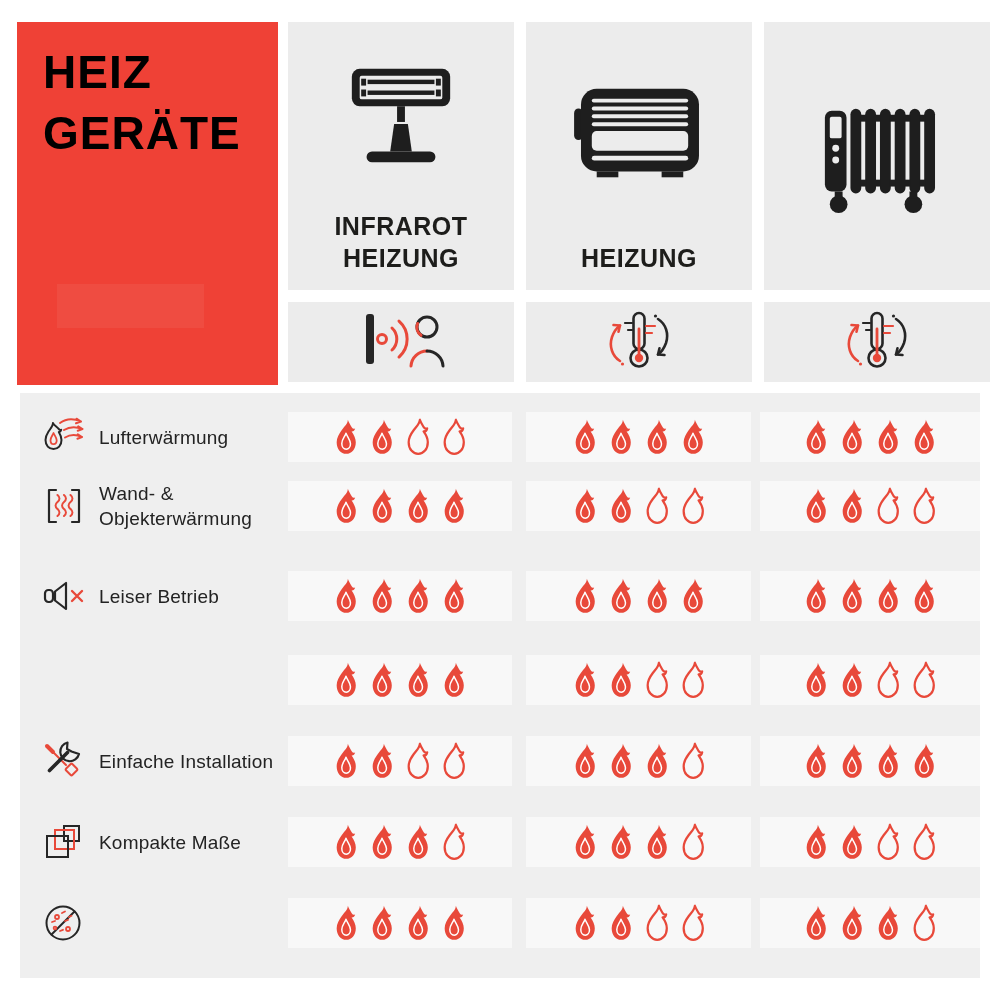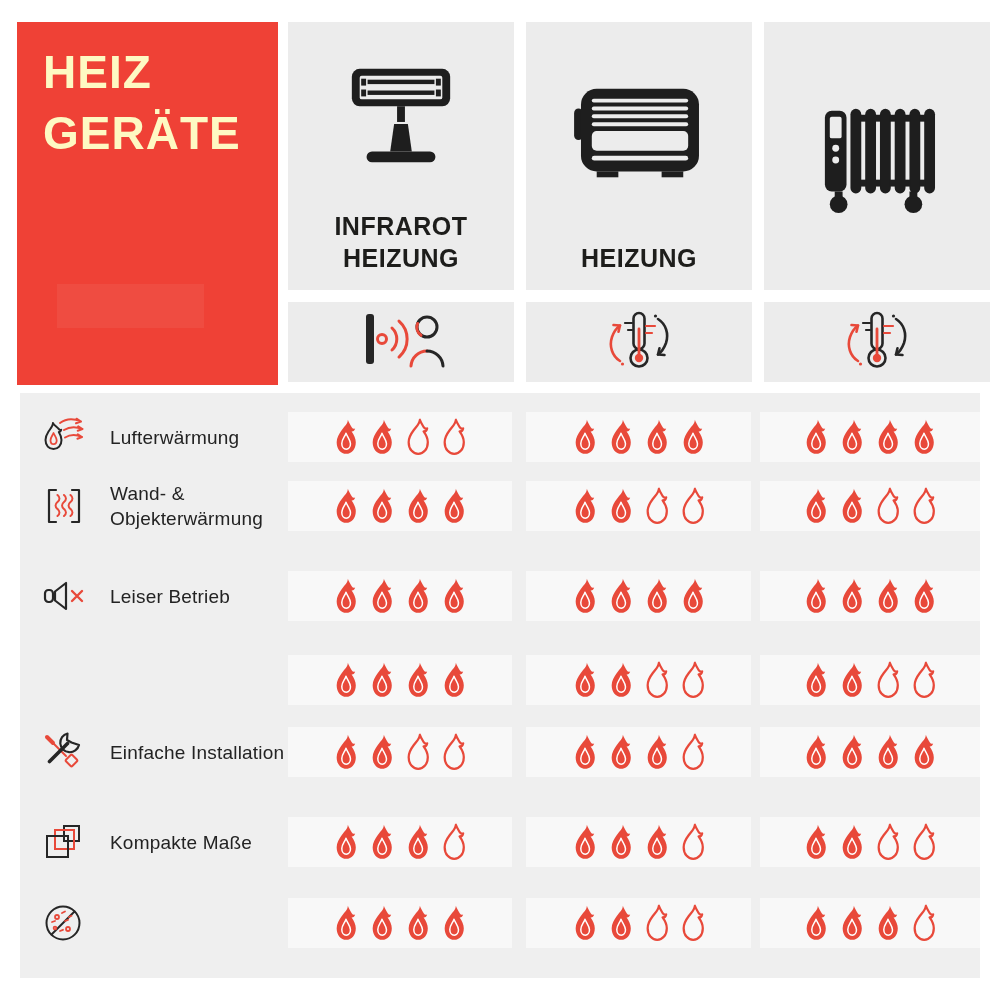--- a/index.html
+++ b/index.html
@@ -1,42 +1,42 @@
 <!DOCTYPE html>
 <html><head>
 <meta charset="utf-8">
 <style>
   html,body{margin:0;padding:0;background:#ffffff;}
   .page{position:relative;width:1000px;height:1000px;background:#ffffff;
         font-family:"Liberation Sans",sans-serif;overflow:hidden;}
 
   
   .title-box{position:absolute;left:17px;top:22px;width:261px;height:363px;background:#ef4136;}
-  .title-text{padding:20px 0 0 26px;color:#fef9c3;font-weight:bold;
+  .title-text{padding:20px 0 0 26px;color:#000000;font-weight:bold;
               font-size:46px;line-height:61px;letter-spacing:1px;}
   .watermark{position:absolute;left:40px;top:262px;width:147px;height:44px;
              background:rgba(255,255,255,0.06);}
 
   
   .col{position:absolute;top:22px;width:226px;}
   .col.c0{left:288px}.col.c1{left:526px}.col.c2{left:764px}
   .device-box{position:absolute;top:0;left:0;width:226px;height:268px;background:#ececec;
               display:flex;flex-direction:column;align-items:center;justify-content:space-between;}
   .device-icon-wrap{flex:1;display:flex;align-items:center;justify-content:center;padding-top:8px;}
   .device-label{padding-bottom:16px;text-align:center;font-weight:bold;font-size:25px;
                 line-height:32px;letter-spacing:.5px;color:#1d1d1b;}
   .device-label span{display:block;}
   .device-label span:empty{display:none;}
   .method-box{position:absolute;top:280px;left:0;width:226px;height:80px;background:#ececec;
               display:flex;align-items:center;justify-content:center;}
 
   
   .panel{position:absolute;left:20px;top:393px;width:960px;height:585px;background:#efefef;}
   .row{position:absolute;left:0;width:960px;height:50px;}
-  .row-head{position:absolute;left:18px;top:0;height:50px;display:flex;align-items:center;gap:20px;}
+  .row-head{position:absolute;left:18px;top:0;height:50px;display:flex;align-items:center;gap:9px;}
   .row-icon{width:52px;display:flex;align-items:center;justify-content:center;}
   .row-label{font-size:19px;color:#232323;line-height:25px;letter-spacing:.2px;}
   .row-label span{display:block;white-space:nowrap;}
   .row-label span:empty{display:none;}
   .cell{position:absolute;top:0;height:50px;background:#f8f8f8;
         display:flex;align-items:center;justify-content:center;gap:8px;}
   .cell.c0{left:268px;width:224px}
   .cell.c1{left:506px;width:225px}
   .cell.c2{left:740px;width:220px}
   .cell svg{display:block;}
@@ -466,21 +466,21 @@
           </svg>
           <svg width="28" height="38" viewBox="0 0 30 40">
             <path d="M17 1.5 C17 5.5 13.5 8.5 10.5 12.5 C7.5 16.5 5 21 5 25.5 C5 33 9.5 38 15.2 38 C21 38 25.5 33 25.5 25.5 C25.5 21.5 23.5 17.5 21 14 C22.8 14.2 24.3 13 24.8 10.8 C23.4 11.5 22.2 11.2 21.3 9.8 C19.5 6.8 18 4.5 17 1.5 Z" fill="none" stroke="#e8493a" stroke-width="2.4" stroke-linejoin="round"></path>
           </svg>
           <svg width="28" height="38" viewBox="0 0 30 40">
             <path d="M17 1.5 C17 5.5 13.5 8.5 10.5 12.5 C7.5 16.5 5 21 5 25.5 C5 33 9.5 38 15.2 38 C21 38 25.5 33 25.5 25.5 C25.5 21.5 23.5 17.5 21 14 C22.8 14.2 24.3 13 24.8 10.8 C23.4 11.5 22.2 11.2 21.3 9.8 C19.5 6.8 18 4.5 17 1.5 Z" fill="none" stroke="#e8493a" stroke-width="2.4" stroke-linejoin="round"></path>
           </svg>
         </div>
     </div>
 
-    <div class="row" style="top:334px">
+    <div class="row" style="top:343px">
       <div class="row-head">
         <span class="row-icon">
           <svg width="52" height="46" viewBox="0 0 52 46">
             <g fill="none" stroke-linecap="round" stroke-linejoin="round">
               <g stroke="#e8493a">
                 <path d="M9 8 l6 6" stroke-width="4"></path>
                 <path d="M15 14 l13 13" stroke-width="2"></path>
                 <rect x="29" y="27" width="9" height="9" rx="1.5" stroke-width="2" transform="rotate(45 33.5 31.5)"></rect>
               </g>
               <g stroke="#262626">

